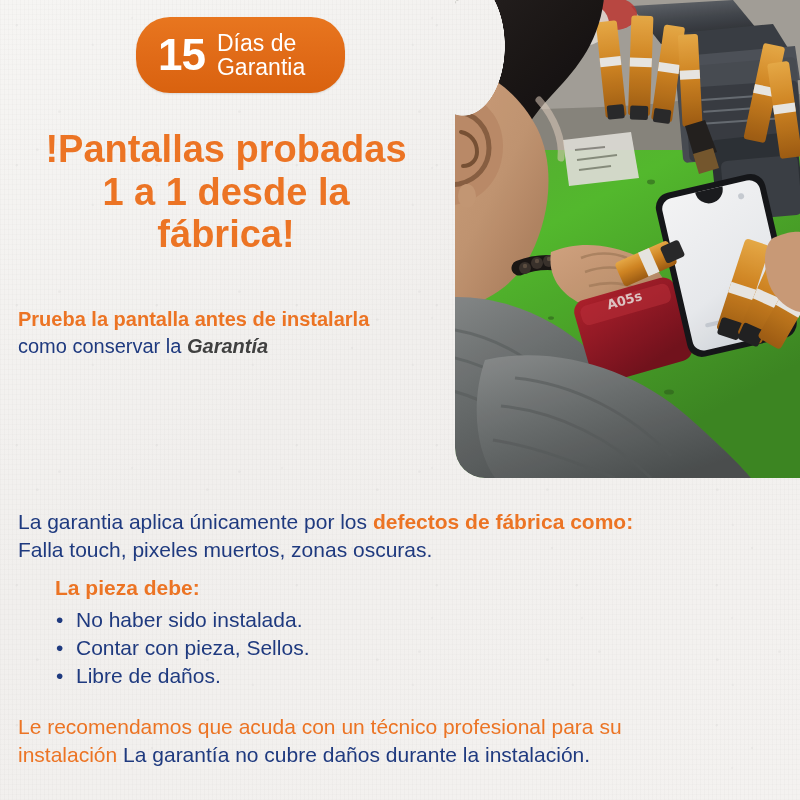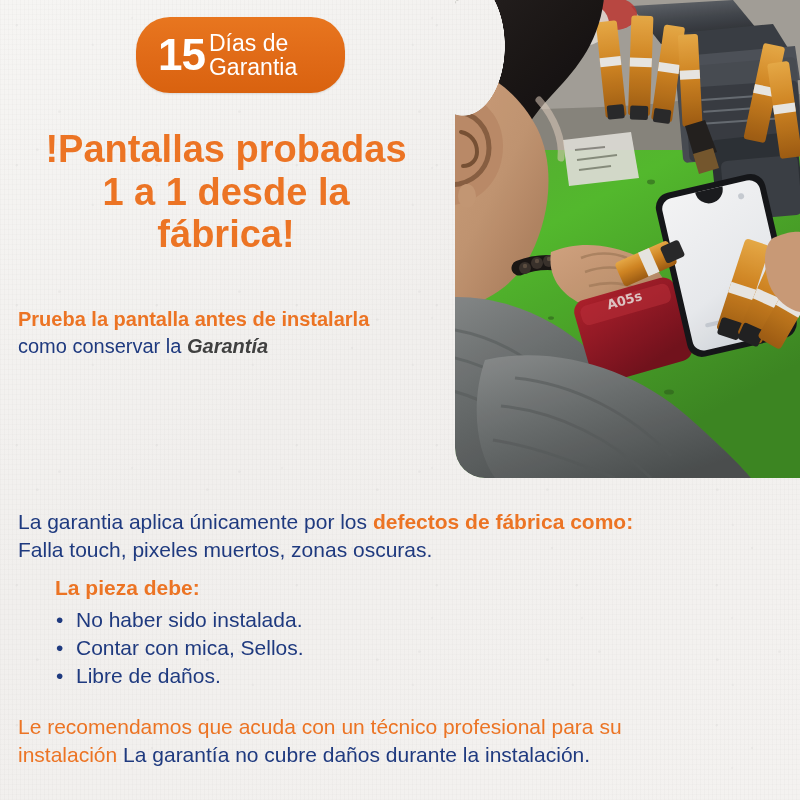--- a/index.html
+++ b/index.html
@@ -85,21 +85,21 @@
   }
   .badge-number {
     color: #ffffff;
     font-size: 44px;
     font-weight: bold;
     line-height: 1;
     margin-left: 22px;
     letter-spacing: -1px;
   }
   .badge-lines {
-    margin-left: 4px;
+    margin-left: 12px;
     color: #ffffff;
     line-height: 1.05;
   }
   .badge-line-1 { font-size: 23px; }
   .badge-line-2 { font-size: 23px; }
 
   
   .headline {
     position: absolute;
     left: 0px;
@@ -444,21 +444,21 @@
     <span class="pm-line">
       <span>La garantia aplica únicamente por los</span>
       <span class="pm-strong">defectos de fábrica como:</span>
     </span>
     <span class="pm-line">Falla touch, pixeles muertos, zonas oscuras.</span>
   </div>
 
   <div class="list-heading">La pieza debe:</div>
   <ul class="bullet-list">
     <li>No haber sido instalada.</li>
-    <li>Contar con mica, Sellos.</li>
+    <li>Contar con pieza, Sellos.</li>
     <li>Libre de daños.</li>
   </ul>
 
   <div class="footer-note">
     <span class="fn-line">
       <span class="fn-strong">Le recomendamos que acuda con un técnico profesional para su</span>
     </span>
     <span class="fn-line">
       <span class="fn-strong">instalación</span>
       <span class="fn-plain">La garantía no cubre daños durante la instalación.</span>

